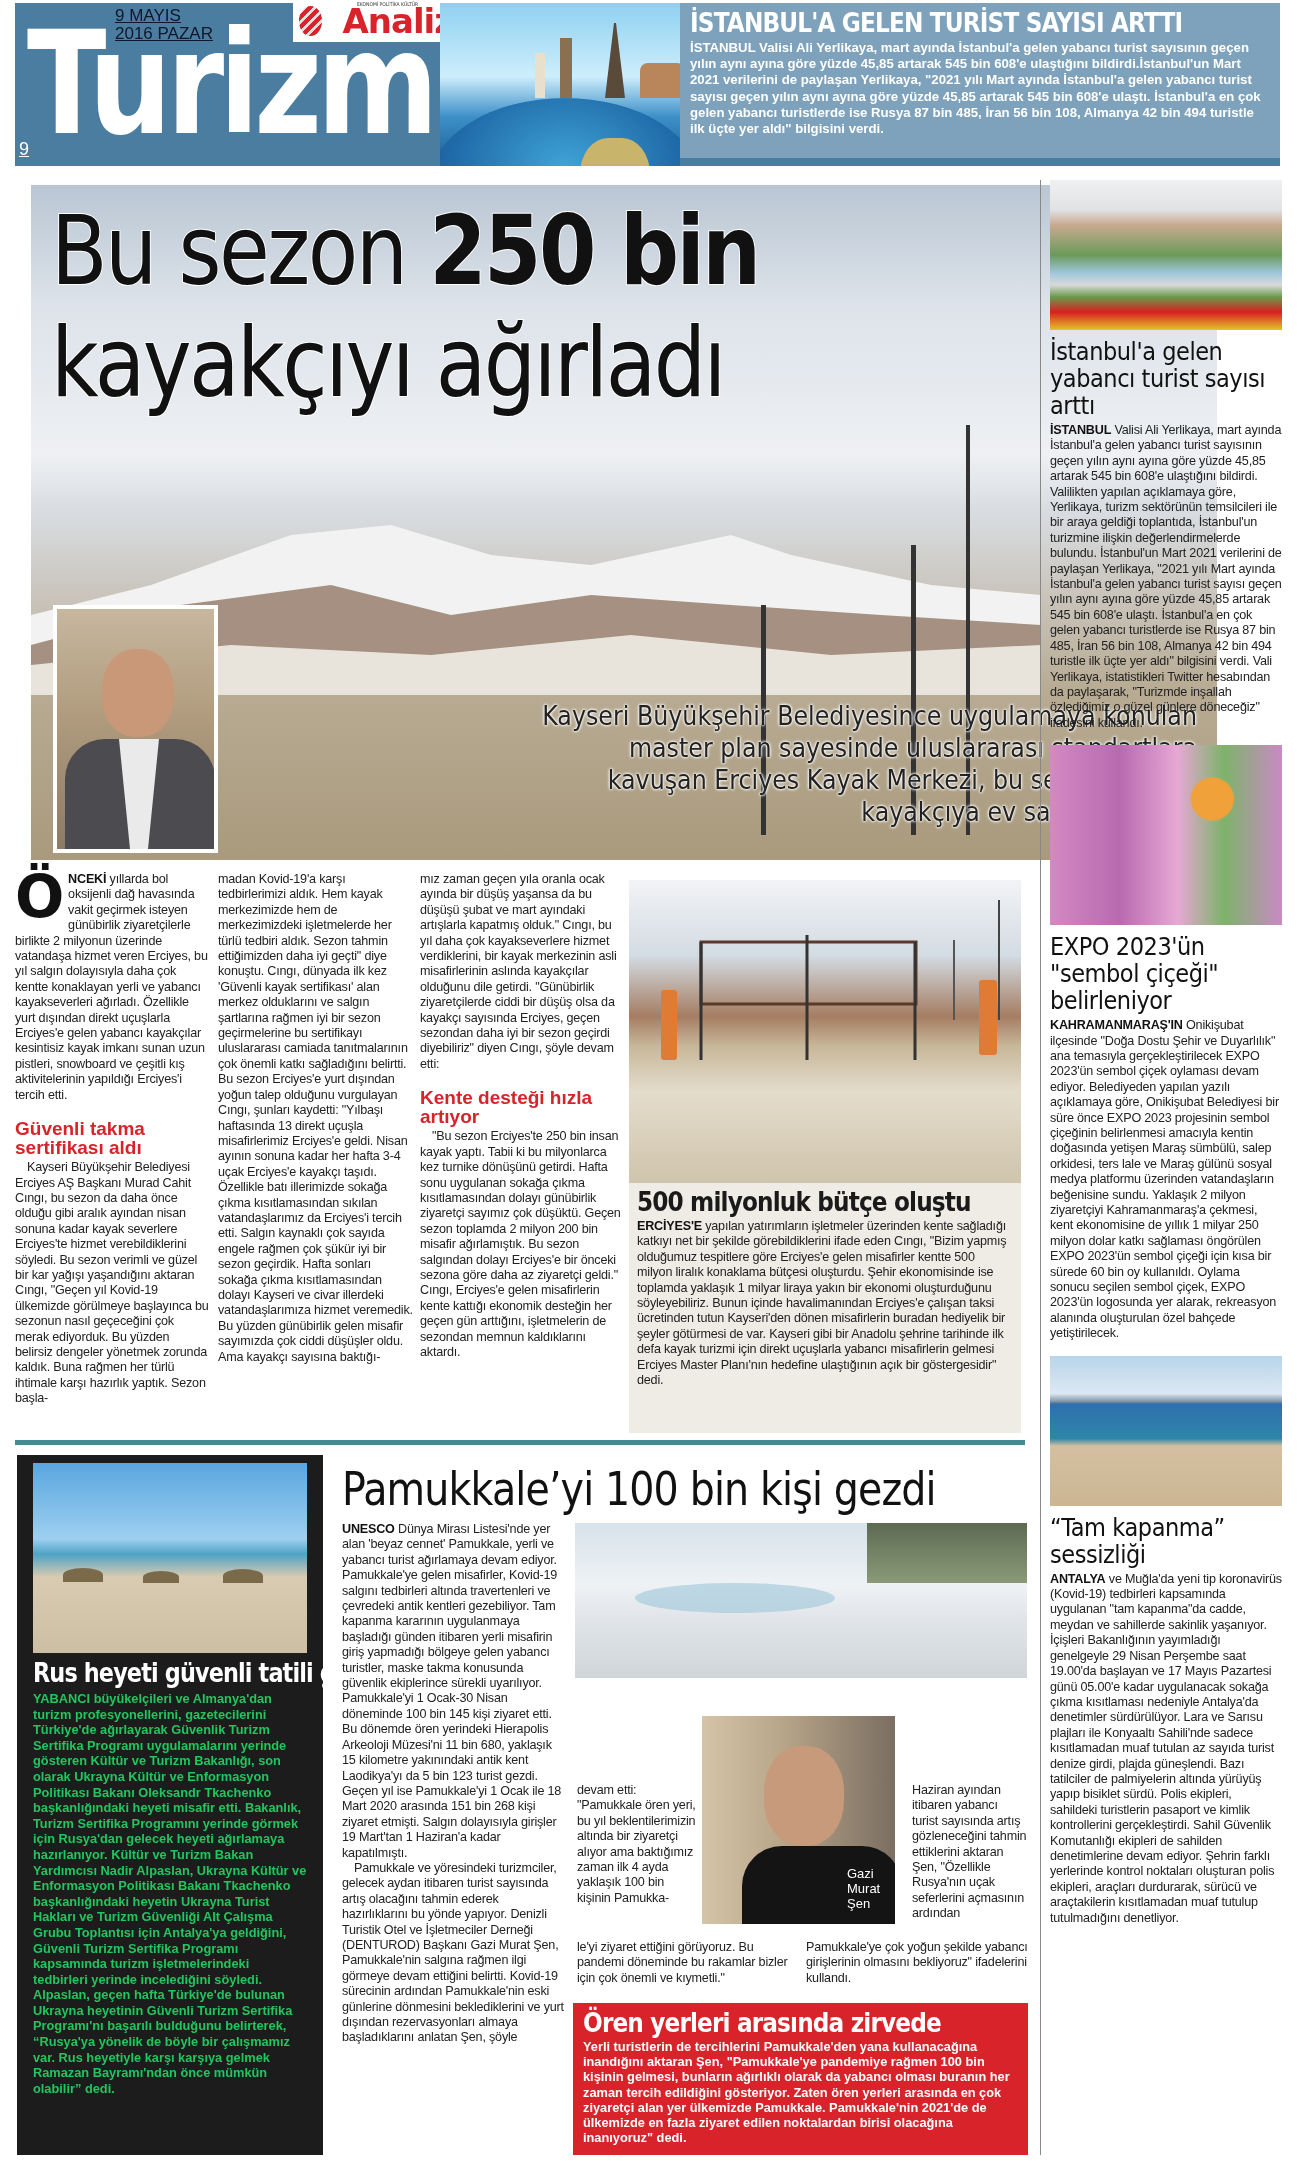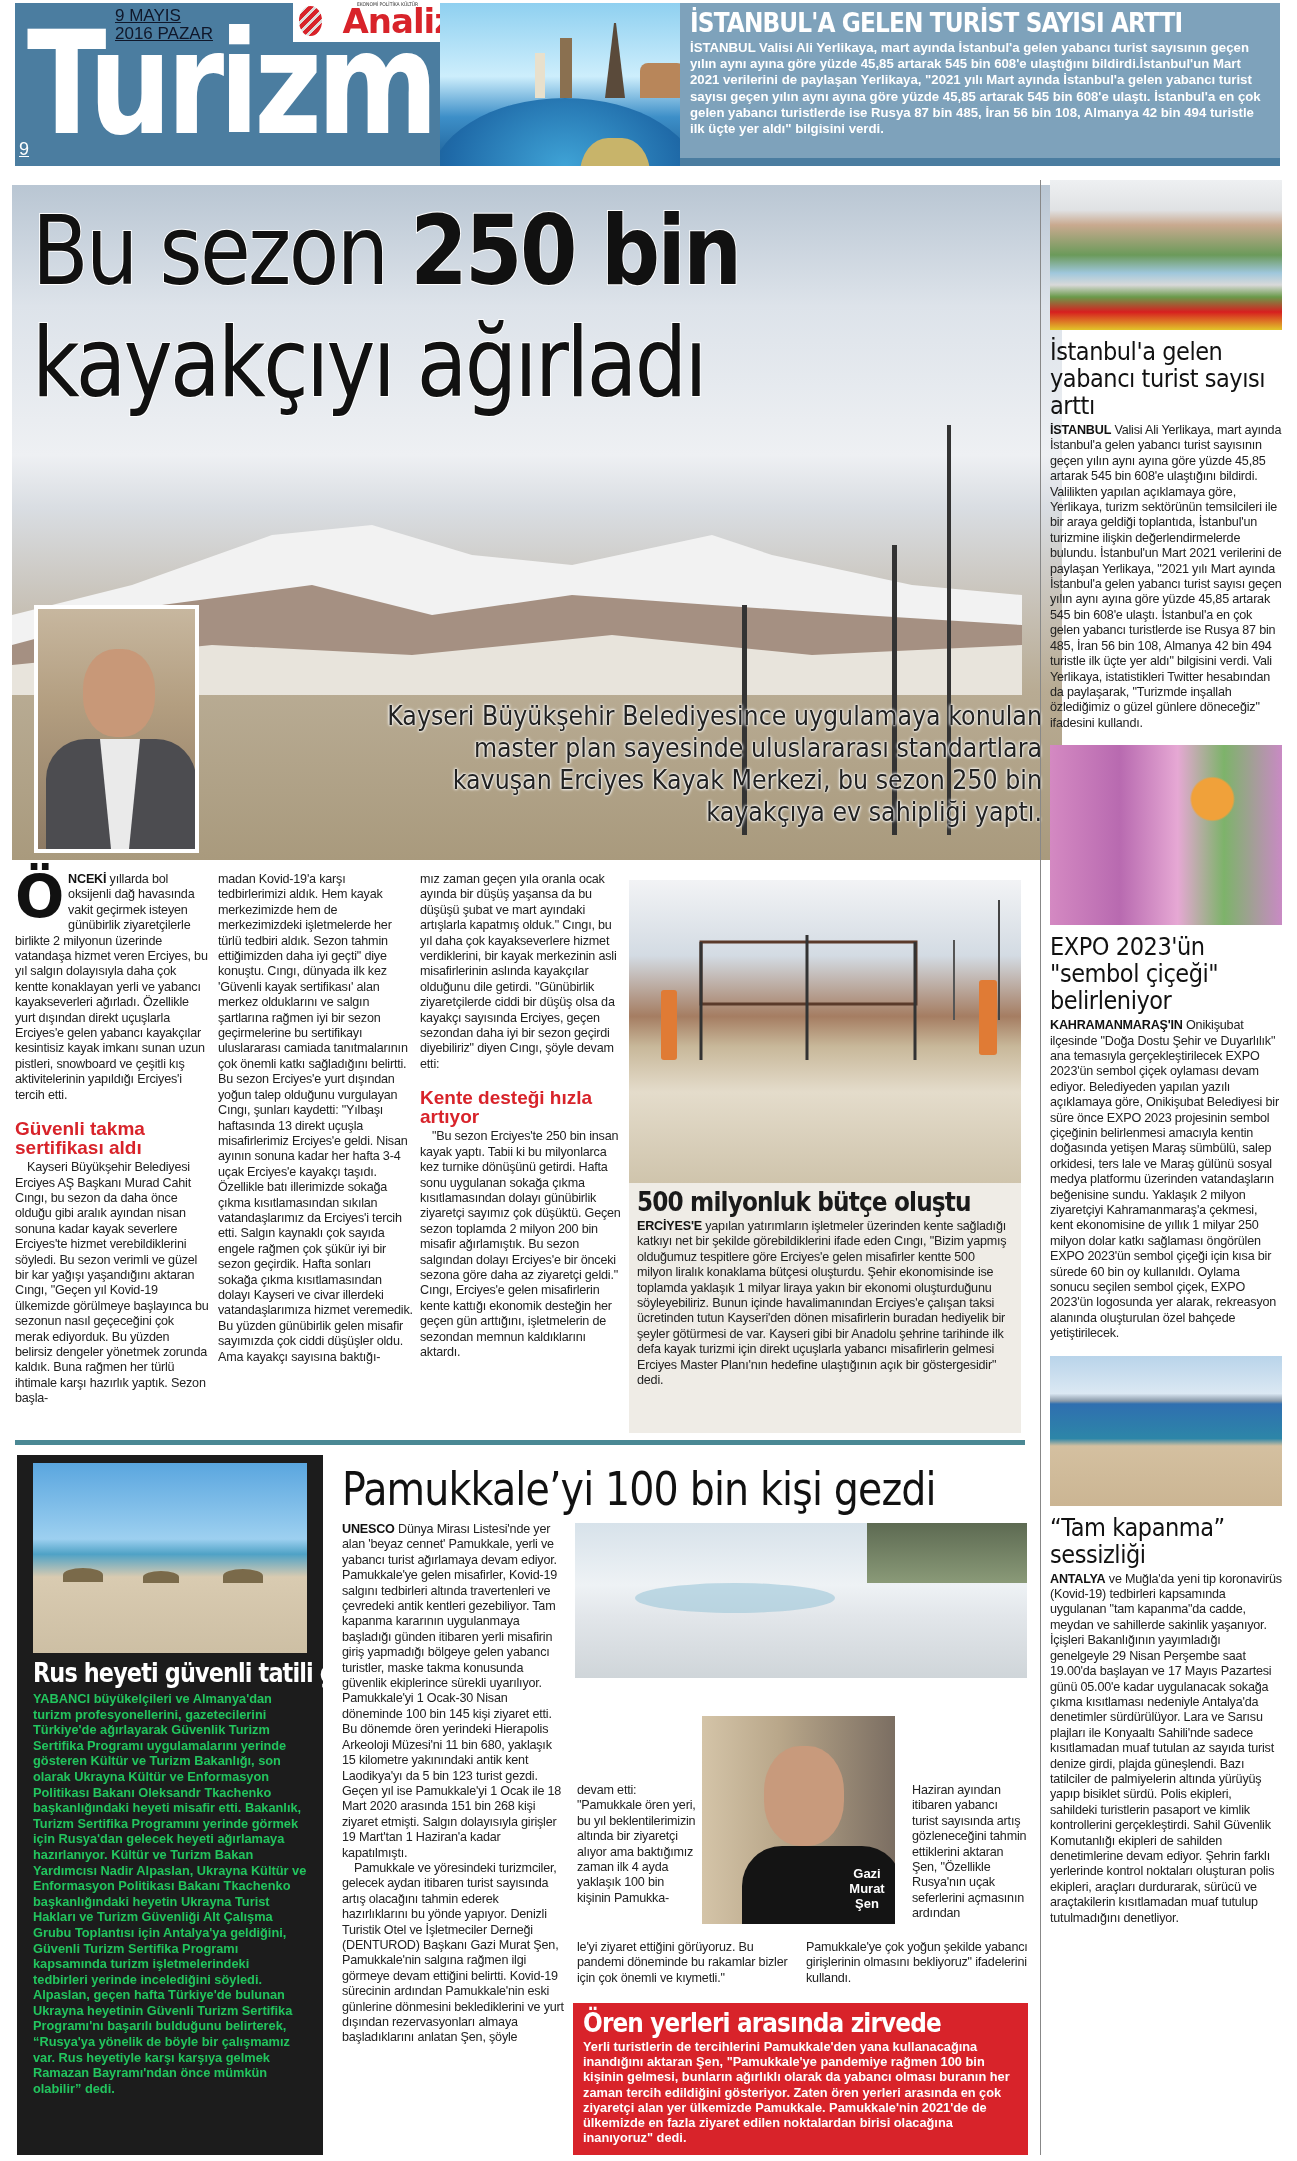--- a/index.html
+++ b/index.html
@@ -21,21 +21,21 @@
   #logo .tag{position:absolute;left:64px;top:1px;font-size:5px;color:#333}
   #globe{position:absolute;left:425px;top:0;width:240px;height:163px;overflow:hidden;background:linear-gradient(180deg,#8fd0f0 0%,#cdeefc 45%,#3d8fc8 70%,#1c5d94 100%)}
   #globe .earth{position:absolute;left:-10px;top:95px;width:270px;height:170px;border-radius:50% 50% 0 0;background:radial-gradient(ellipse at 50% 40%,#3fa3d6 0%,#1f6aa8 60%,#164f80 100%)}
   #globe .land{position:absolute;border-radius:40%;background:#c8b46a}
   #globe .tower{position:absolute;bottom:68px;background:#7a5a3a}
   #top-news{position:absolute;left:665px;top:0;width:600px;height:155px;background:#7ea2bb;padding:5px 10px}
   #top-news h2{color:#fff;font-family:"DejaVu Sans",sans-serif;font-weight:bold;font-size:27px;line-height:30px;letter-spacing:-1px;transform:scaleX(0.86);transform-origin:left;white-space:nowrap}
   #top-news p{color:#fff;font-size:13.2px;line-height:16.2px;font-family:"Liberation Sans",sans-serif;font-weight:bold;margin-top:2px}
 
   
-  #hero{left:12px;top:185px;width:1050px;height:675px;overflow:hidden;
+  #hero{left:31px;top:185px;width:1186px;height:675px;overflow:hidden;
     background:linear-gradient(180deg,#b9c6d3 0%,#dde3ea 18%,#eef0f3 40%,#d9dde2 48%,#c8c2b8 62%,#b8ab93 75%,#a99a7d 100%)}
   #hero .mtn{position:absolute;left:0;top:310px;width:1010px;height:200px}
   #hero h1{position:absolute;left:20px;top:10px;font-family:"DejaVu Sans",sans-serif;font-weight:bold;font-size:96px;line-height:112px;color:#111;letter-spacing:-3px;transform:scaleX(0.86);transform-origin:left;white-space:nowrap;-webkit-text-stroke:2px #fff;paint-order:stroke fill}
   #hero h1 .light{font-weight:normal}
   #hero .subhead{position:absolute;right:20px;top:515px;width:760px;text-align:right;font-family:"DejaVu Sans",sans-serif;font-size:27px;line-height:32px;color:#222;transform:scaleX(0.88);transform-origin:right;text-shadow:0 0 2px #fff,0 0 3px #fff,0 0 4px #fff}
   #portrait{position:absolute;left:22px;top:420px;width:165px;height:248px;border:4px solid #fff;background:linear-gradient(180deg,#c7b79f 0%,#b39e80 40%,#8d7a64 100%);overflow:hidden}
   #portrait .head{position:absolute;left:45px;top:40px;width:72px;height:88px;border-radius:45%;background:#c89878}
   #portrait .jacket{position:absolute;left:8px;top:130px;width:150px;height:130px;border-radius:40px 40px 0 0;background:#4c4c50}
   #portrait .shirt{position:absolute;left:62px;top:130px;width:40px;height:120px;background:#eaeaea;clip-path:polygon(0 0,100% 0,70% 100%,30% 100%)}
 
@@ -192,21 +192,21 @@
 </div>
 <div class="col" style="left:577px;top:1783px;width:120px">
   <p class="body">devam etti: "Pamukkale ören yeri, bu yıl beklentilerimizin altında bir ziyaretçi alıyor ama baktığımız zaman ilk 4 ayda yaklaşık 100 bin kişinin Pamukka-</p>
 </div>
 <div class="col" style="left:577px;top:1940px;width:215px">
   <p class="body">le'yi ziyaret ettiğini görüyoruz. Bu pandemi döneminde bu rakamlar bizler için çok önemli ve kıymetli."</p>
 </div>
 <div id="sen-photo" class="abs">
   <div style="position:absolute;left:40px;top:130px;width:160px;height:100px;background:#141414;border-radius:40px 40px 0 0"></div>
   <div style="position:absolute;left:62px;top:30px;width:80px;height:100px;background:#c89a7c;border-radius:45%"></div>
-  <div style="position:absolute;right:8px;top:150px;color:#fff;font-family:'Liberation Sans',sans-serif;font-weight:bold;font-size:13px;line-height:15px;text-align:center;width:40px">Gazi Murat Şen</div>
+  <div style="position:absolute;right:8px;top:150px;color:#fff;font-family:'Liberation Sans',sans-serif;font-weight:normal;font-size:13px;line-height:15px;text-align:left;width:40px">Gazi Murat Şen</div>
 </div>
 <div class="col" style="left:912px;top:1783px;width:115px">
   <p class="body">Haziran ayından itibaren yabancı turist sayısında artış gözleneceğini tahmin ettiklerini aktaran Şen, "Özellikle Rusya'nın uçak seferlerini açmasının ardından</p>
 </div>
 <div class="col" style="left:806px;top:1940px;width:222px">
   <p class="body">Pamukkale'ye çok yoğun şekilde yabancı girişlerinin olmasını bekliyoruz" ifadelerini kullandı.</p>
 </div>
 
 <div id="redbox" class="abs">
   <h3>Ören yerleri arasında zirvede</h3>

